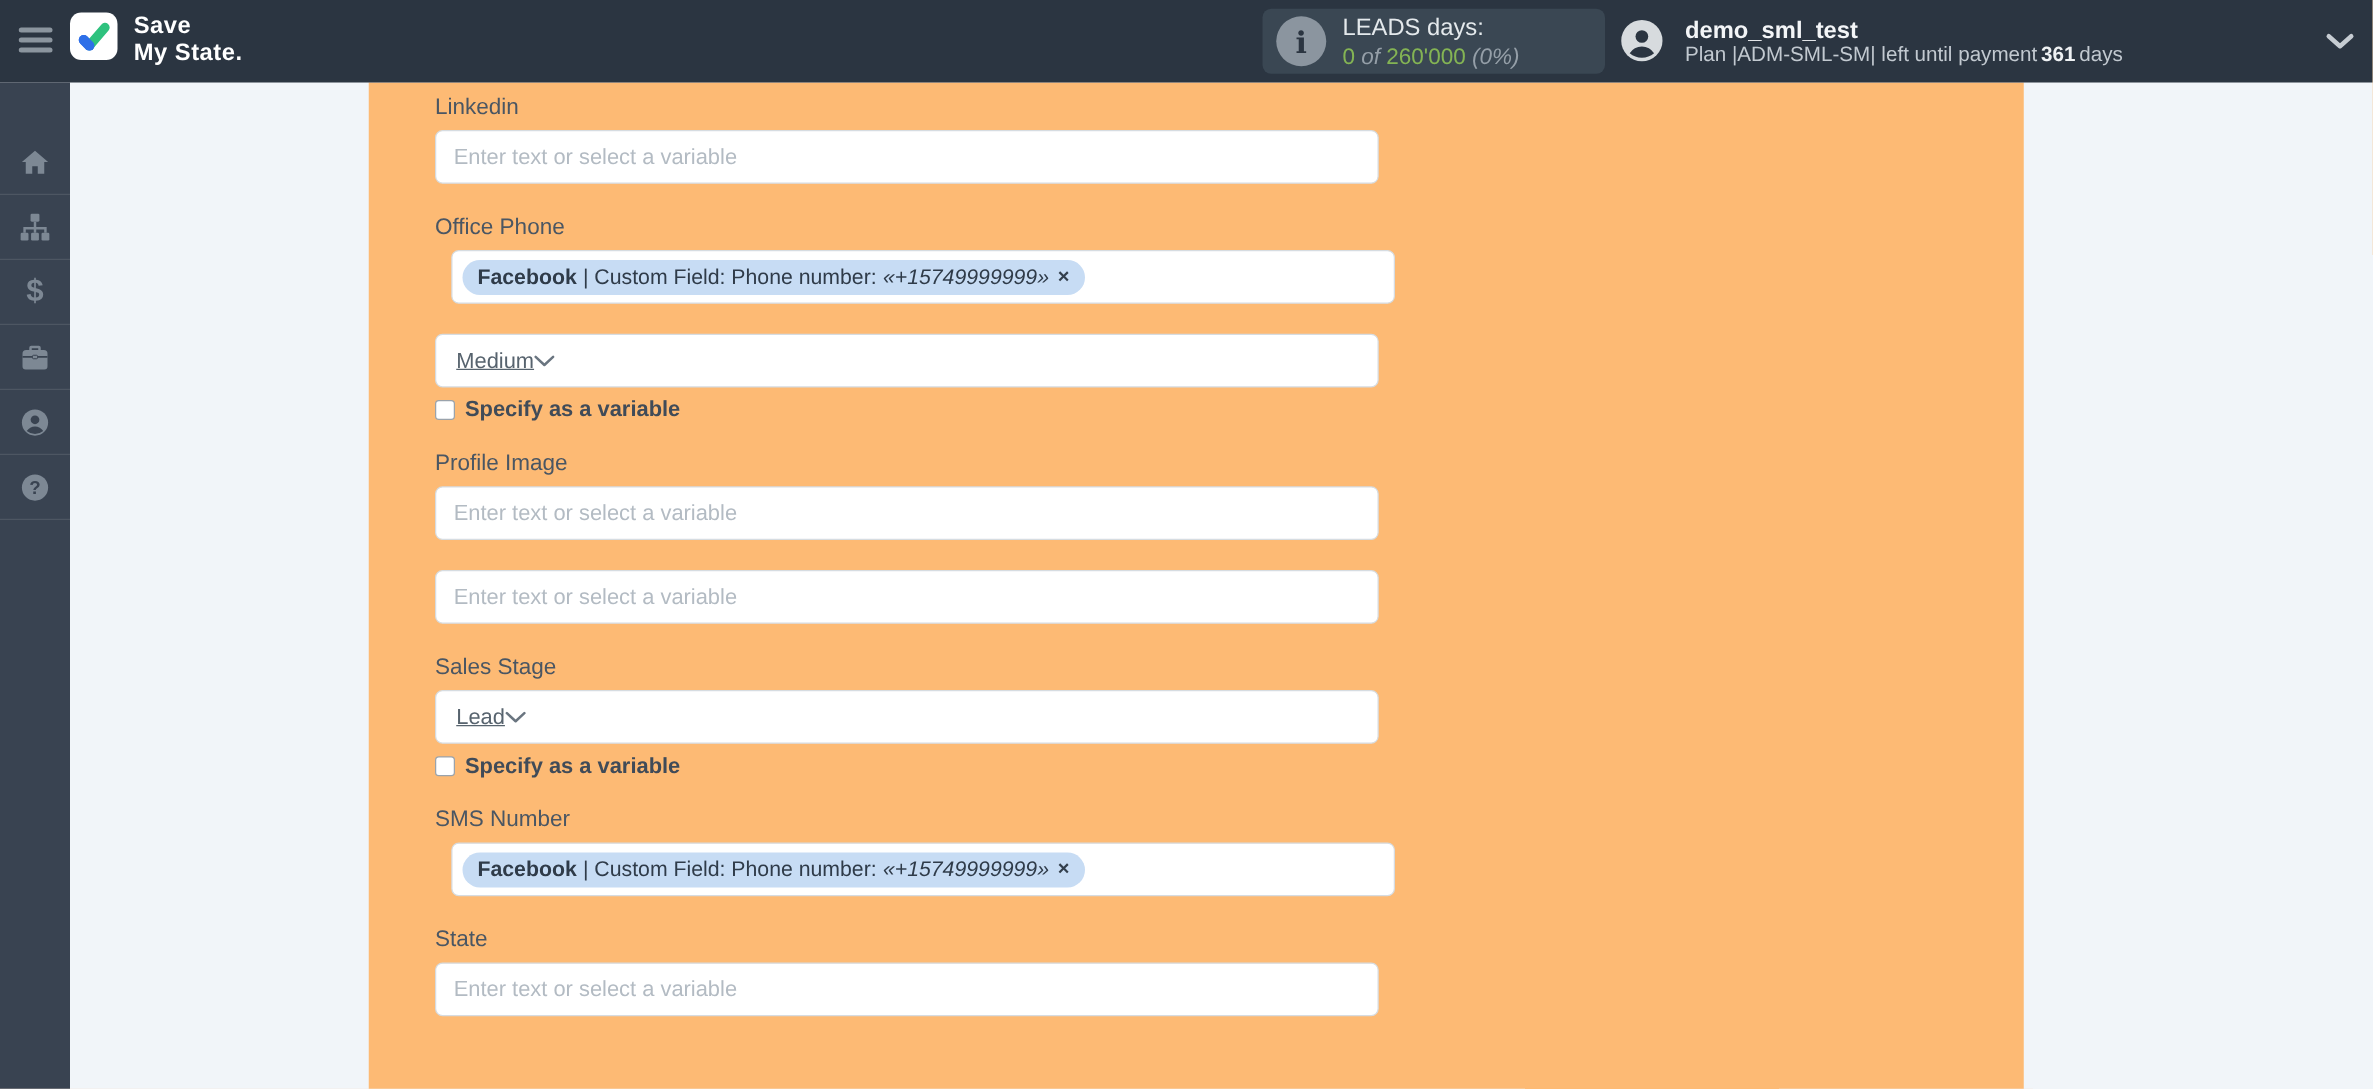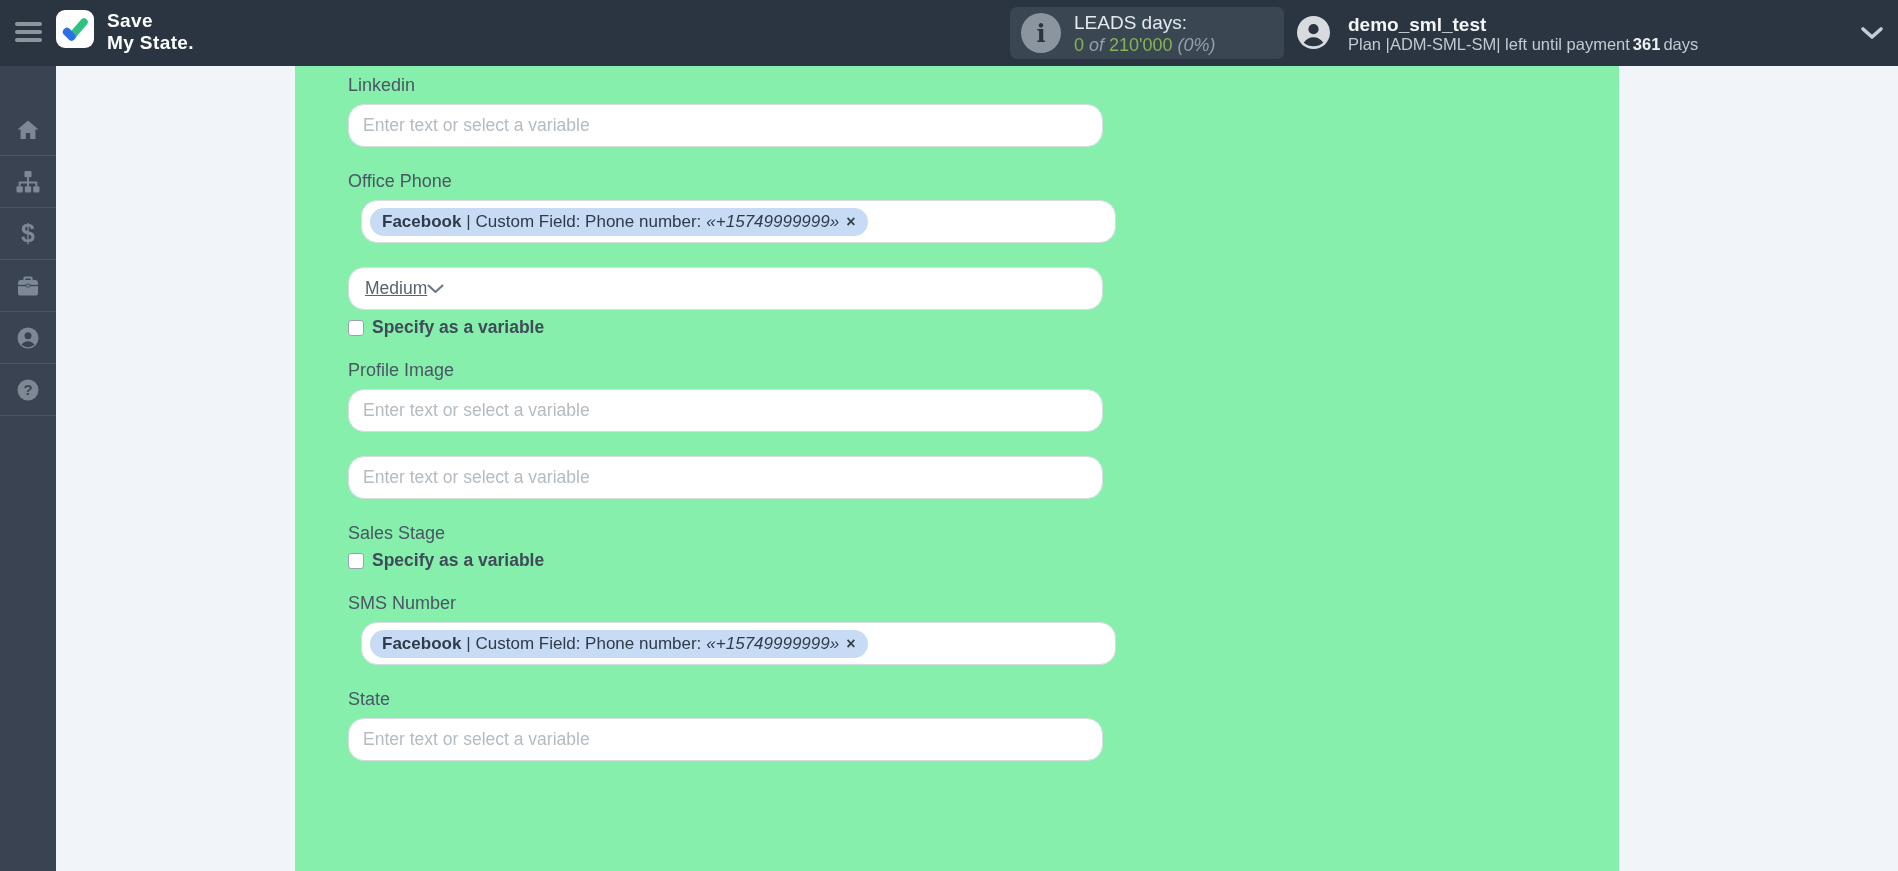--- a/index.html
+++ b/index.html
@@ -57,27 +57,27 @@
   }
   .side-item {
     width: 56px; height: 52px; display: flex; align-items: center; justify-content: center;
     border-bottom: 1px solid rgba(255,255,255,0.10); cursor: pointer;
   }
   .side-item:last-child { border-bottom: 1px solid rgba(255,255,255,0.10); }
   .dollar-glyph { font-size: 25px; font-weight: 700; color: #7d8894; line-height: 1; }
 
   
   .main { position: absolute; left: 56px; top: 66px; width: 1842px; height: 805px; background: #f1f5f9; }
-  .card { position: absolute; left: 239px; top: 0; width: 1324px; height: 805px; background: #86efac; }
+  .card { position: absolute; left: 239px; top: 0; width: 1324px; height: 805px; background: #fdba74; }
   .formcol { padding: 9px 0 0 53px; width: 808px; }
 
   .field { margin-bottom: 24px; }
   .field-label { font-size: 18px; line-height: 20px; color: #4a5663; margin-bottom: 9px; }
   .text-input, .tag-input, .select-box {
-    width: 755px; height: 43px; border: 1px solid #d6dce1; border-radius: 16px; background: #fff;
+    width: 755px; height: 43px; border: 1px solid #d6dce1; border-radius: 6px; background: #fff;
   }
   .text-input { padding: 0 14px; font-size: 17.5px; color: #57636e; outline: none;
     font-family: "Liberation Sans", "DejaVu Sans", sans-serif; display: block; }
   .text-input::placeholder { color: #b3bbc3; opacity: 1; }
   .tag-input { display: flex; align-items: center; padding: 0 8px; cursor: text; margin-left: 13px; }
   .tag-pill {
     height: 28px; background: #c7dcf4; border-radius: 14px; padding: 0 12px;
     display: inline-flex; align-items: center; gap: 5px; font-size: 17px; color: #2f3b49; white-space: nowrap;
   }
   .tag-bold { font-weight: 700; }
@@ -115,21 +115,21 @@
     <div>My State.</div>
   </div>
 
   <div class="usage-badge">
     <div class="info-circle">i</div>
     <div class="usage-text">
       <div class="usage-title">LEADS days:</div>
       <div class="usage-line2">
         <span class="usage-green">0</span>
         <span class="usage-ital">of</span>
-        <span class="usage-green">210'000</span>
+        <span class="usage-green">260'000</span>
         <span class="usage-ital">(0%)</span>
       </div>
     </div>
   </div>
 
   <div class="account">
     <div class="avatar">
       <svg width="33" height="33" viewBox="0 0 24 24">
         <circle cx="12" cy="12" r="11" fill="#d7dbde"></circle>
         <circle cx="12" cy="9.6" r="3.7" fill="#2b3541"></circle>
@@ -227,20 +227,26 @@
         <div class="field-label">Profile Image</div>
         <input class="text-input" type="text" placeholder="Enter text or select a variable" style="">
       </div>
 
       <div class="field">
         <input class="text-input" type="text" placeholder="Enter text or select a variable" style="">
       </div>
 
       <div class="field">
         <div class="field-label">Sales Stage</div>
+        <div class="select-box">
+          <span>Lead</span>
+          <svg width="17" height="10" viewBox="0 0 17 10">
+            <polyline points="1.5,1.5 8.5,8 15.5,1.5" fill="none" stroke="#6a7580" stroke-width="2" stroke-linecap="round" stroke-linejoin="round"></polyline>
+          </svg>
+        </div>
         <label class="cb-row">
           <input type="checkbox" class="cb-box" style="">
           <span class="cb-label">Specify as a variable</span>
         </label>
       </div>
 
       <div class="field">
         <div class="field-label">SMS Number</div>
         <div class="tag-input">
           <span class="tag-pill">

